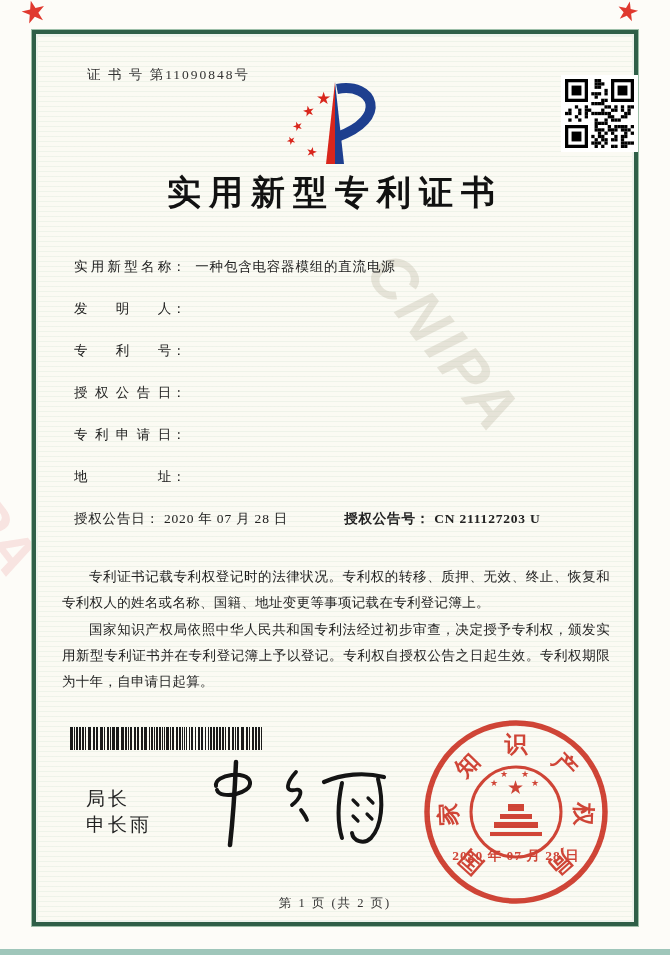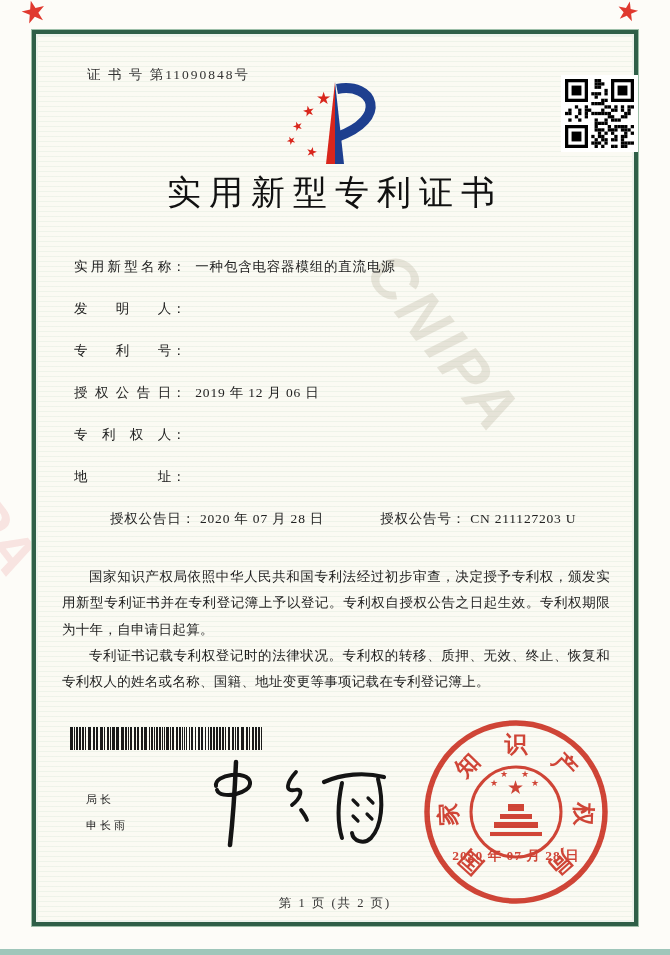--- a/index.html
+++ b/index.html
@@ -27,41 +27,41 @@
   .corner-star{position:absolute;color:#e0392f;font-family:"DejaVu Sans",sans-serif;}
   .star-tl{left:20px;top:-6px;font-size:30px;transform:rotate(-14deg);}
   .star-tr{left:616px;top:-4px;font-size:26px;transform:rotate(12deg);}
 
   .certno{position:absolute;left:75px;top:66px;font-size:13.5px;letter-spacing:2px;color:#333;margin-left:12px;}
   .qr{position:absolute;left:561px;top:75px;width:77px;height:77px;background:#fff;padding:4px;box-sizing:border-box;}
 
   .logo{position:absolute;left:268px;top:80px;width:134px;height:92px;}
   .title{
     position:absolute;left:0;top:170px;width:100%;text-align:center;
-    font-size:34px;font-weight:normal;letter-spacing:8px;color:#111;
+    font-size:34px;font-weight:bold;letter-spacing:8px;color:#111;
   }
 
   .fields{position:absolute;left:74px;top:256px;width:530px;font-size:13.5px;letter-spacing:0.8px;color:#222;}
   .frow{display:flex;align-items:flex-end;line-height:21px;margin-bottom:21px;}
   .flabel{display:inline-block;width:98px;text-align:justify;text-align-last:justify;flex:0 0 98px;}
   .fcolon{flex:0 0 auto;}
   .fvalue{flex:1 1 auto;padding-left:9px;max-width:432px;}
   .grow{display:flex;line-height:21px;}
-  .gpair{white-space:nowrap;margin-left:36px;}
-  .gpair.second{margin-left:56px;}
+  .gpair{white-space:nowrap;}
+  .gpair.second{margin-left:56px;font-weight:bold;}
 
   .paras{
     position:absolute;left:62px;top:564px;width:548px;
     font-size:13.5px;line-height:1.95;text-align:justify;color:#1e1e1e;letter-spacing:0.3px;
   }
   .paras p{margin:0;text-indent:2em;}
 
   .barcode{position:absolute;left:70px;top:727px;width:196px;height:23px;}
 
-  .signoff{position:absolute;left:86px;top:786px;font-size:11px;line-height:26px;letter-spacing:3px;color:#222;}
+  .signoff{position:absolute;left:86px;top:786px;font-size:19px;line-height:26px;letter-spacing:3px;color:#222;}
   .signature{position:absolute;left:192px;top:756px;width:200px;height:95px;}
 
   .seal{position:absolute;left:420px;top:716px;width:192px;height:192px;opacity:0.93;mix-blend-mode:multiply;}
   .seal svg{position:absolute;left:0;top:0;}
   .seal-date{
     position:absolute;left:0;top:131px;width:100%;text-align:center;
     color:#d2382a;font-size:13.5px;font-weight:bold;letter-spacing:1px;
   }
 
   .footer{position:absolute;left:0;top:895px;width:100%;text-align:center;font-size:12.5px;letter-spacing:2px;color:#333;}
@@ -232,39 +232,38 @@
     <span class="flabel">发明人</span>
       <span class="fcolon">：</span>
   </div>
   <div class="frow">
     <span class="flabel">专利号</span>
       <span class="fcolon">：</span>
   </div>
   <div class="frow">
     <span class="flabel">授权公告日</span>
       <span class="fcolon">：</span>
-    <span class="fvalue">2019 年 12 月 06 日</span>
-  </div>
-  <div class="frow">
-    <span class="flabel">专利权人</span>
+  </div>
+  <div class="frow">
+    <span class="flabel">专利申请日</span>
       <span class="fcolon">：</span>
   </div>
   <div class="frow">
     <span class="flabel">地址</span>
       <span class="fcolon">：</span>
   </div>
   <div class="grow">
     <span class="gpair"><span>授权公告日</span><span>：</span> <span>2020 年 07 月 28 日</span></span>
     <span class="gpair second"><span>授权公告号</span><span>：</span> <span>CN 211127203 U</span></span>
   </div>
 </div>
 
 <div class="paras">
+  <p>专利证书记载专利权登记时的法律状况。专利权的转移、质押、无效、终止、恢复和专利权人的姓名或名称、国籍、地址变更等事项记载在专利登记簿上。</p>
   <p>国家知识产权局依照中华人民共和国专利法经过初步审查，决定授予专利权，颁发实用新型专利证书并在专利登记簿上予以登记。专利权自授权公告之日起生效。专利权期限为十年，自申请日起算。</p>
-  <p>专利证书记载专利权登记时的法律状况。专利权的转移、质押、无效、终止、恢复和专利权人的姓名或名称、国籍、地址变更等事项记载在专利登记簿上。</p>
 </div>
 
 <div class="barcode">
   <svg id="bcsvg" width="196" height="23" viewBox="0 0 196 23">
       <rect x="0" y="0" width="3" height="23" fill="#1a1a1a"></rect>
       <rect x="4" y="0" width="1" height="23" fill="#1a1a1a"></rect>
       <rect x="6" y="0" width="2" height="23" fill="#1a1a1a"></rect>
       <rect x="9" y="0" width="2" height="23" fill="#1a1a1a"></rect>
       <rect x="12" y="0" width="2" height="23" fill="#1a1a1a"></rect>
       <rect x="15" y="0" width="1" height="23" fill="#1a1a1a"></rect>

